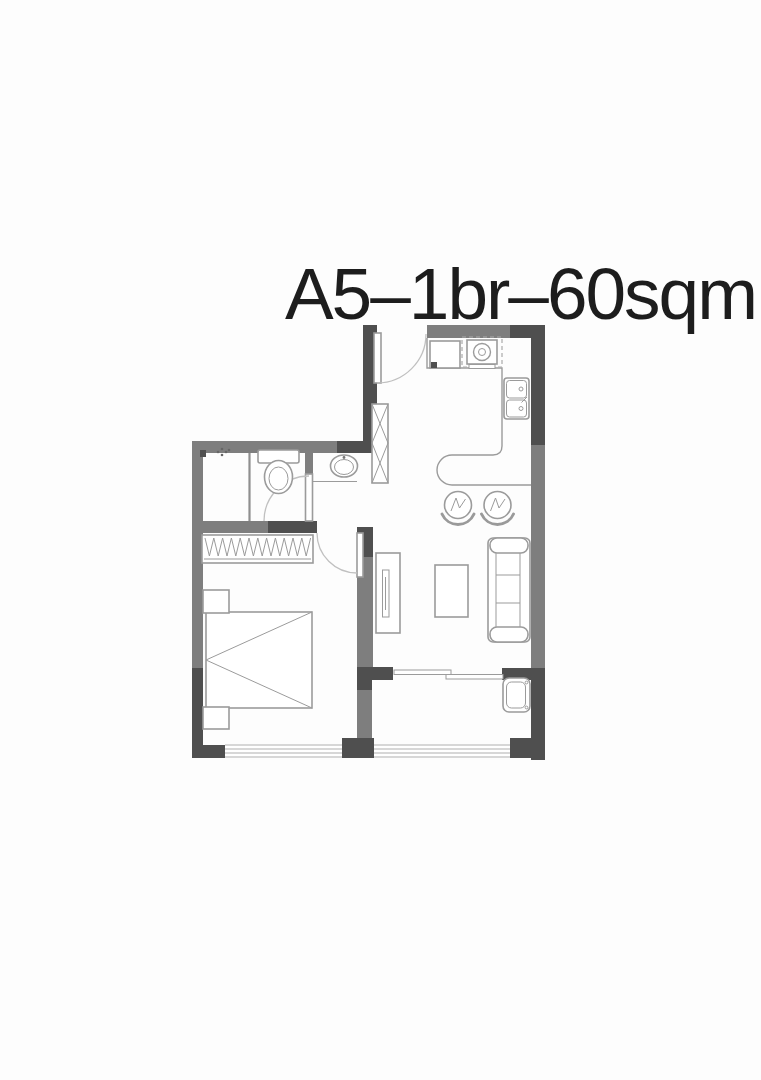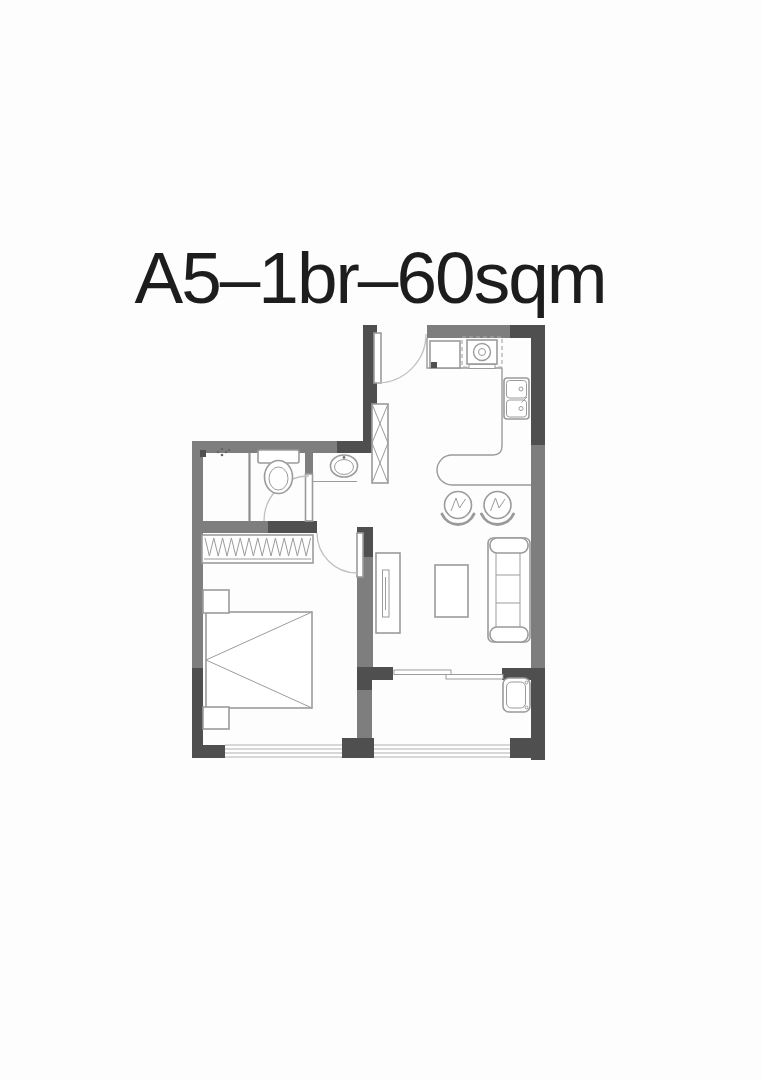--- a/index.html
+++ b/index.html
@@ -4,25 +4,25 @@
 <style>
   html,body{margin:0;padding:0;}
   body{
     width:761px;height:1080px;
     background:var(--background,#fdfdfd);
     font-family:"Liberation Sans",sans-serif;
     position:relative;overflow:hidden;
   }
   .title{
     position:absolute;top:236px;left:0;width:740px;
-    text-align:center;
+    text-align:right;
     font-family:"Liberation Sans",sans-serif;
     font-size:73px;font-weight:500;letter-spacing:-2px;
     color:var(--title-text,#1d1d1d);
-    margin:0;
+    margin:16px;
   }
   svg.plan{position:absolute;left:0;top:0;}
   
   .wd{fill:var(--wall-dark,#4f4f4f);stroke:none;}
   .wg{fill:var(--wall-gray,#7e7e7e);stroke:none;}
   .fx{fill:#ffffff;stroke:var(--furniture-line,#9b9b9b);stroke-width:1.6;}
   .ln{fill:none;stroke:var(--furniture-line,#9b9b9b);stroke-width:1.4;}
   .thin{stroke-width:1;}
   .arc{fill:none;stroke:#c0c0c0;stroke-width:1.3;}
   .winline{stroke:#b0b0b0;stroke-width:1.2;}

